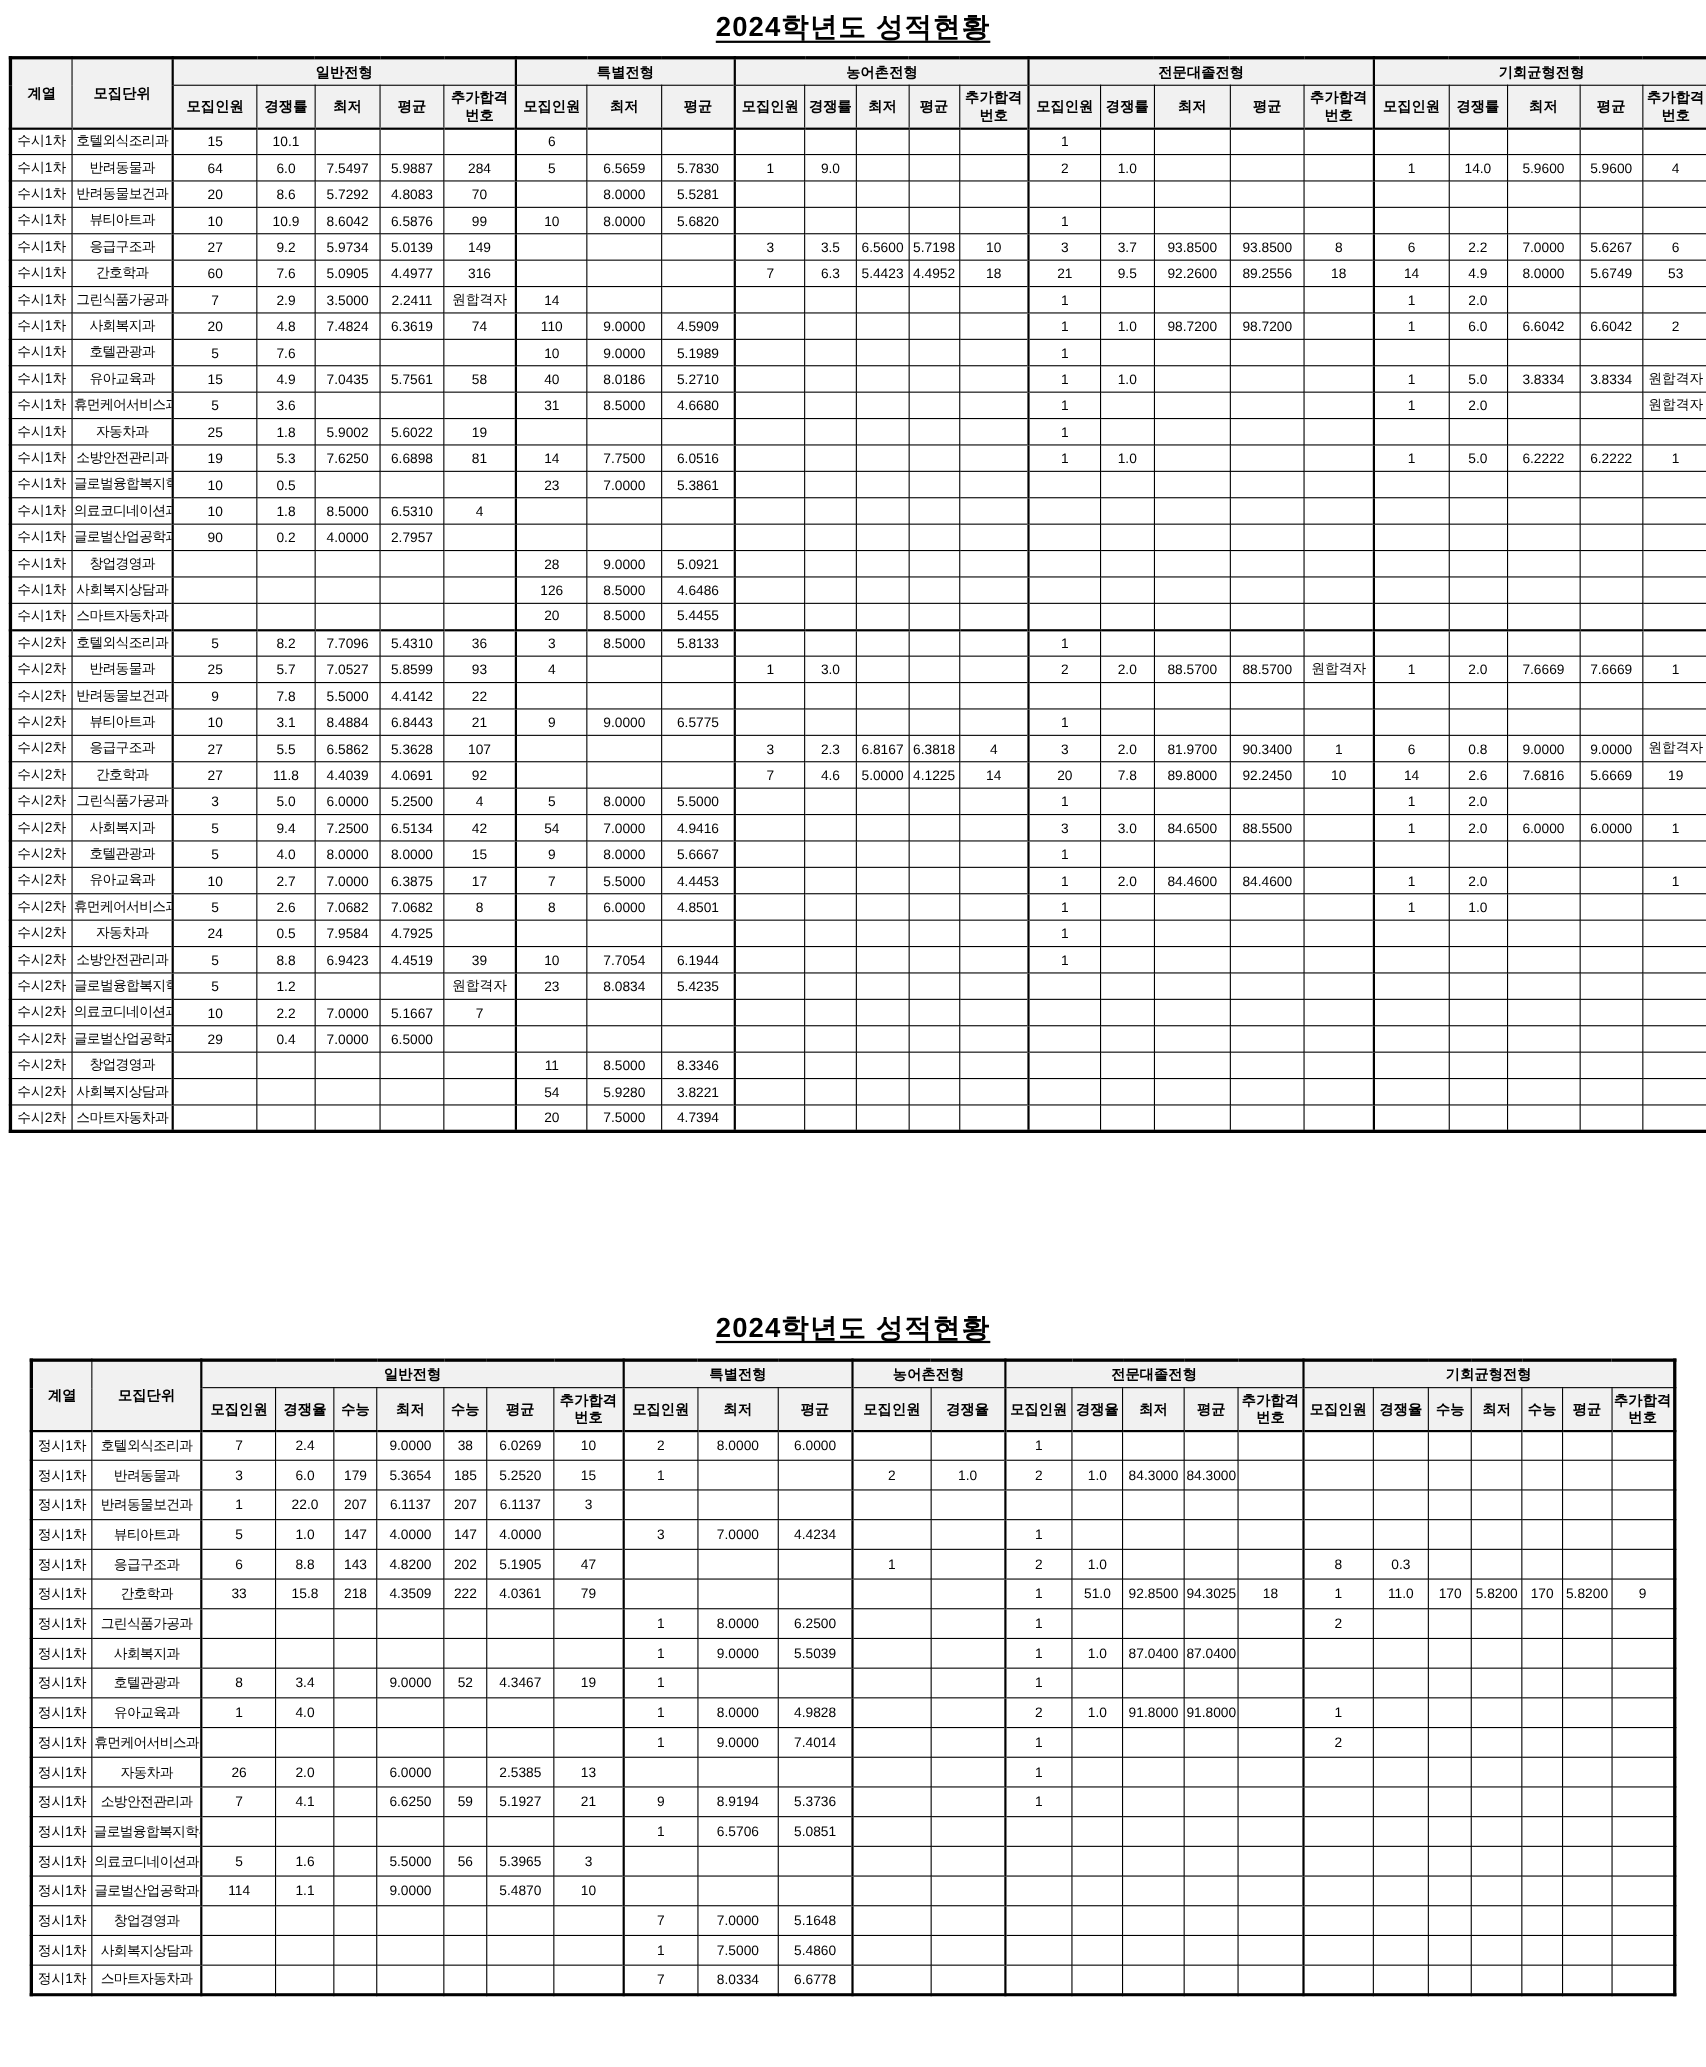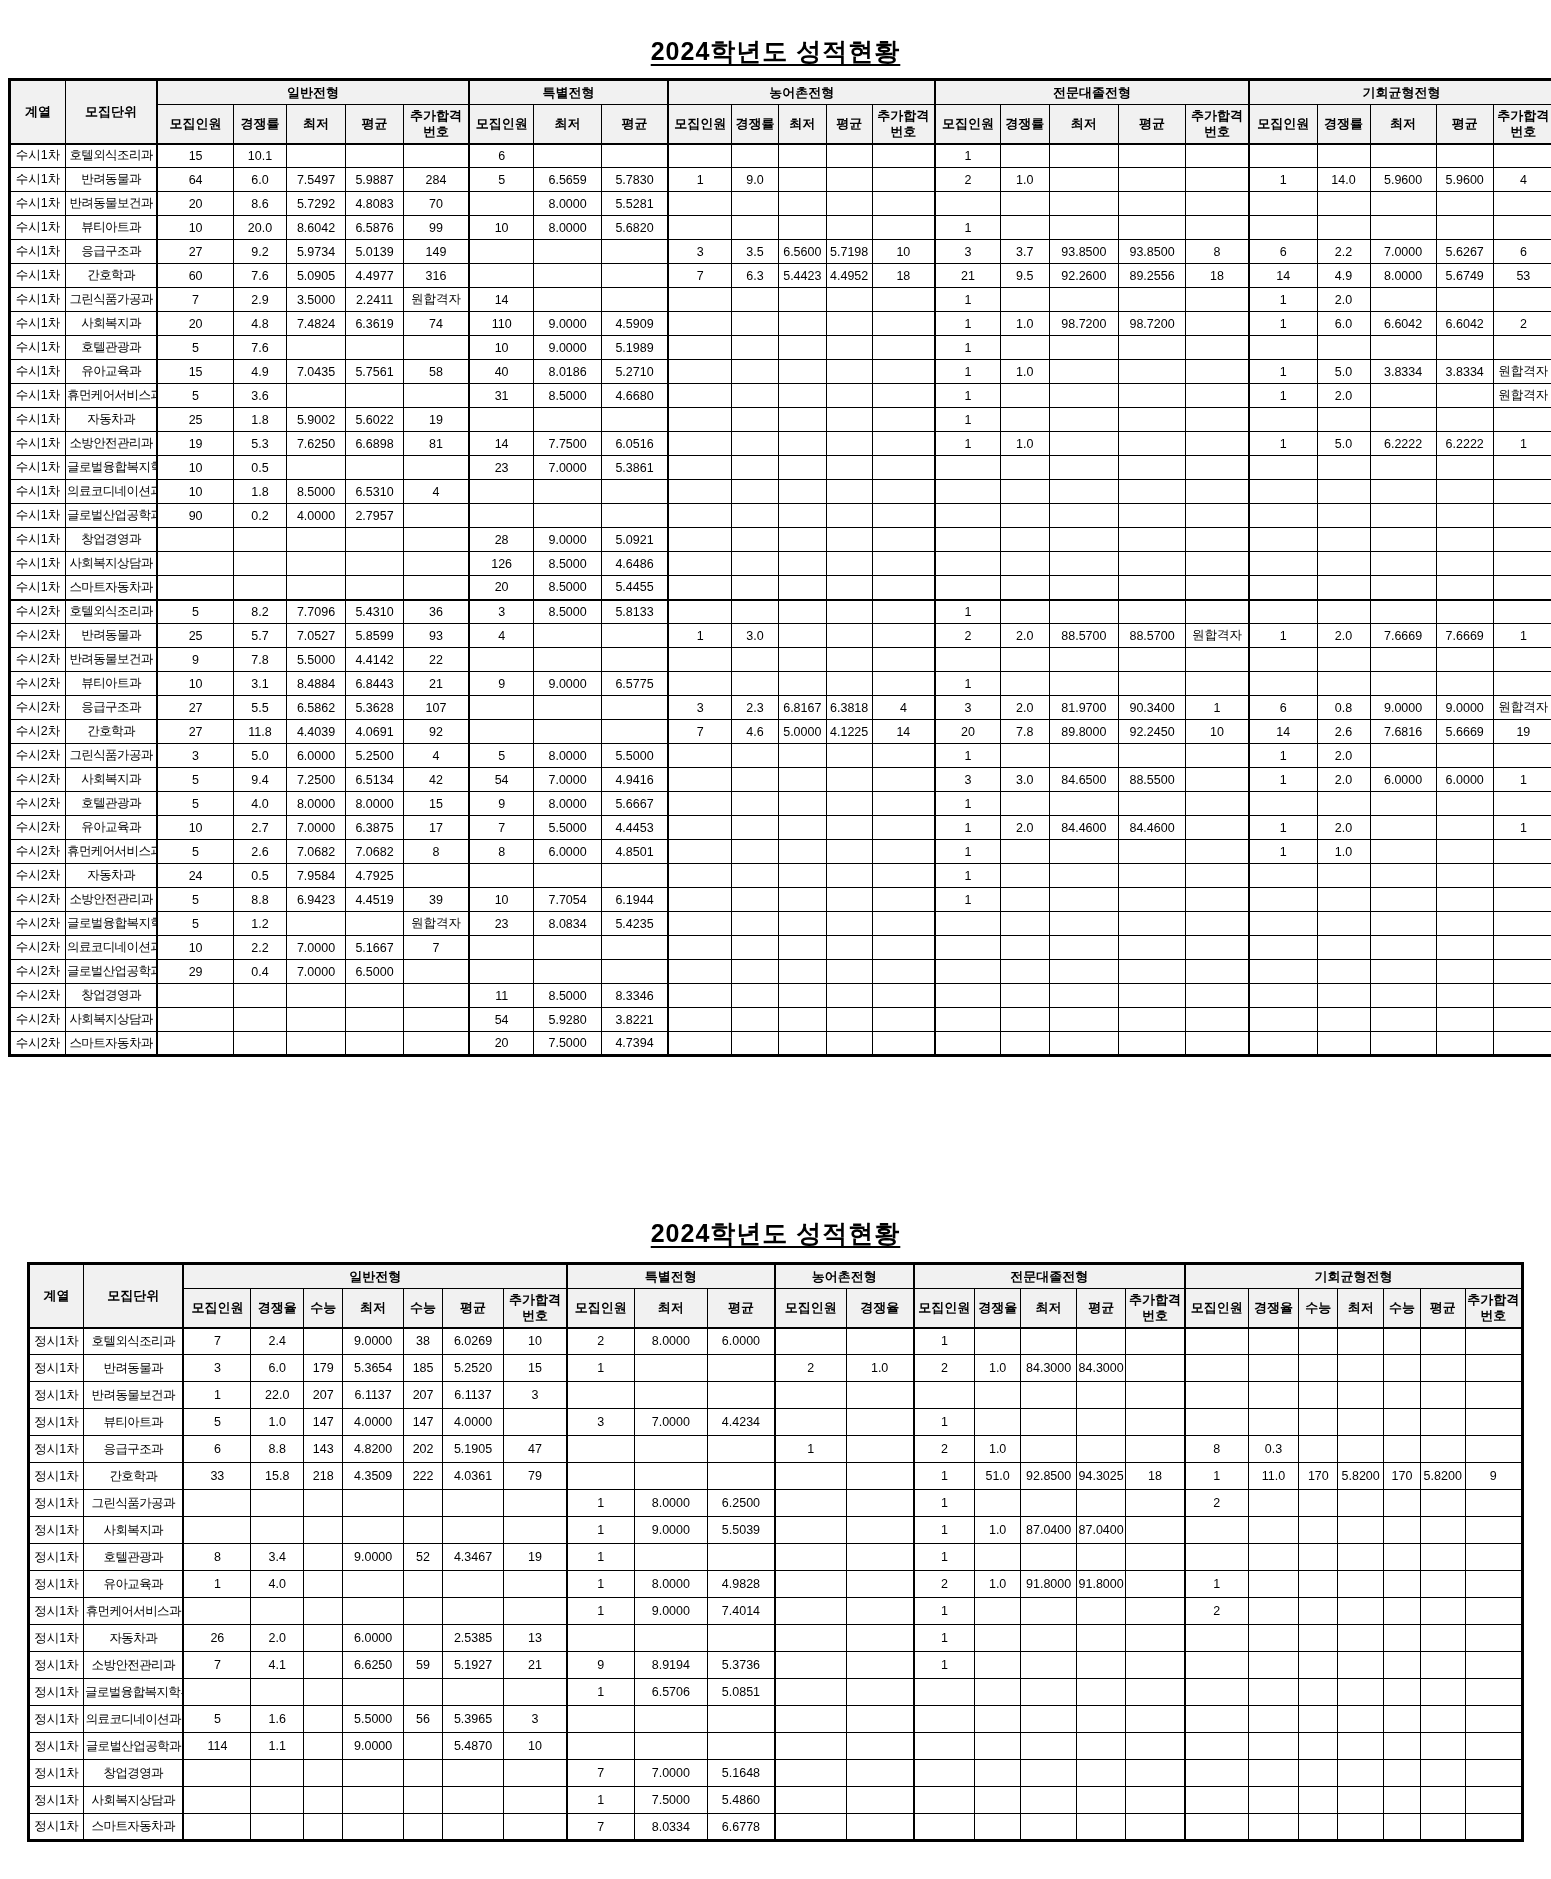--- a/index.html
+++ b/index.html
@@ -1,18 +1,18 @@
 <!DOCTYPE html>
 <html><head>
 <meta charset="utf-8">
 <style>
   * { box-sizing: border-box; }
   html,body { margin:0; padding:0; background:#ffffff; }
   body { font-family:"Liberation Sans","DejaVu Sans",sans-serif; color:#000; }
-  .page { width:1551px; padding:0 8px;margin-top:27px; }
+  .page { width:1551px; padding:0 8px; }
   .doc-title {
     text-align:center; font-size:25px; font-weight:bold;
     text-decoration:underline; text-underline-offset:4px;
     letter-spacing:1px; margin:0 auto;
   }
   .doc-title.first { padding-top:8px; padding-bottom:10px; }
   .doc-title.second { padding-top:160px; padding-bottom:12px; }
   table.score-table {
     border-collapse:collapse; table-layout:fixed; margin:0 auto;
     border:3px solid #000;
@@ -187,21 +187,21 @@
             <td class="thick-l"></td>
             <td></td>
             <td></td>
             <td></td>
             <td></td>
           </tr>
           <tr>
             <td class="cat-cell">수시1차</td>
             <td class="unit-cell">뷰티아트과</td>
             <td class="thick-l">10</td>
-            <td>20.0</td>
+            <td>10.9</td>
             <td>8.6042</td>
             <td>6.5876</td>
             <td>99</td>
             <td class="thick-l">10</td>
             <td>8.0000</td>
             <td>5.6820</td>
             <td class="thick-l"></td>
             <td></td>
             <td></td>
             <td></td>

